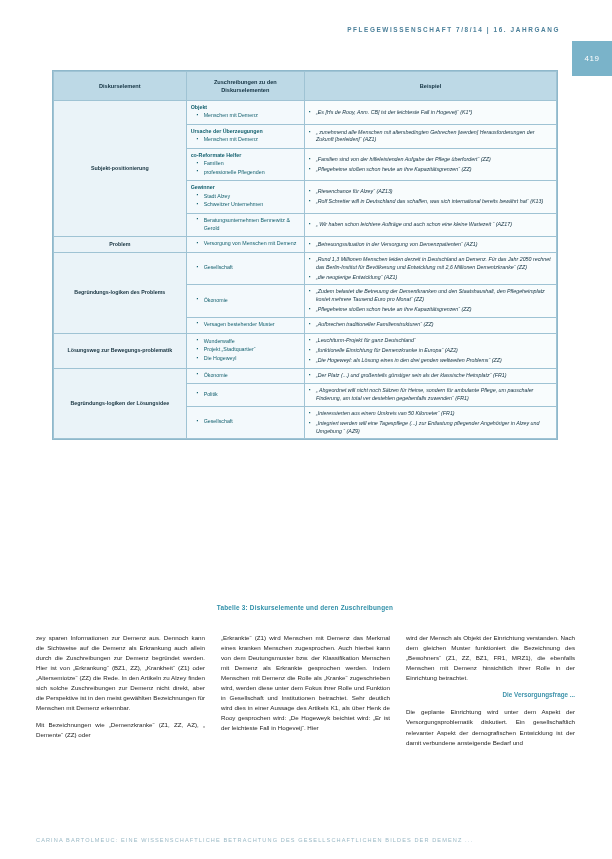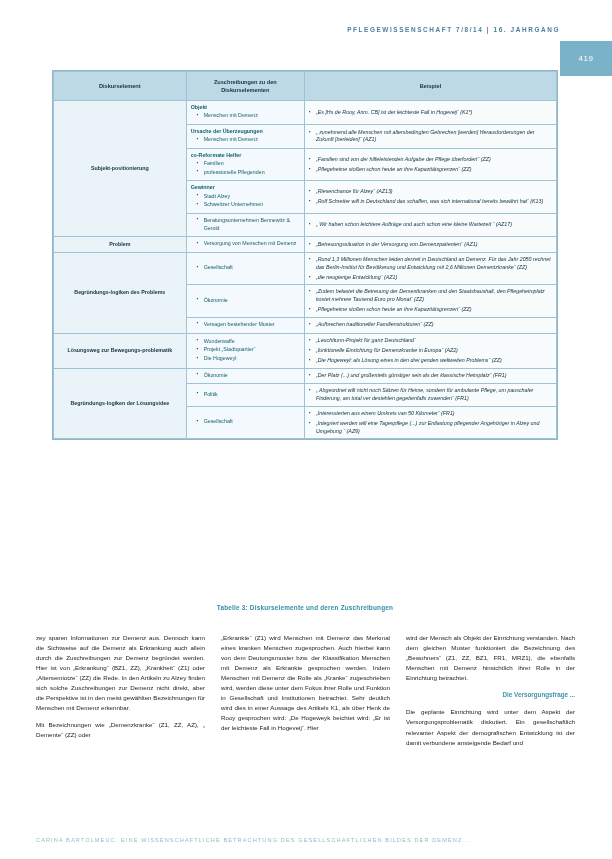--- a/index.html
+++ b/index.html
@@ -29,21 +29,21 @@
   }
   .page-header .bold {
     font-weight: bold;
     color: #4a7f99;
   }
 
   .page-number-tab {
     position: absolute;
     top: 41px;
     right: 0;
-    width: 52px;
+    width: 40px;
     height: 35px;
     background: #7ab3c9;
     color: #ffffff;
     font-size: 8px;
     display: flex;
     align-items: center;
     justify-content: center;
     letter-spacing: 0.5px;
   }
 

